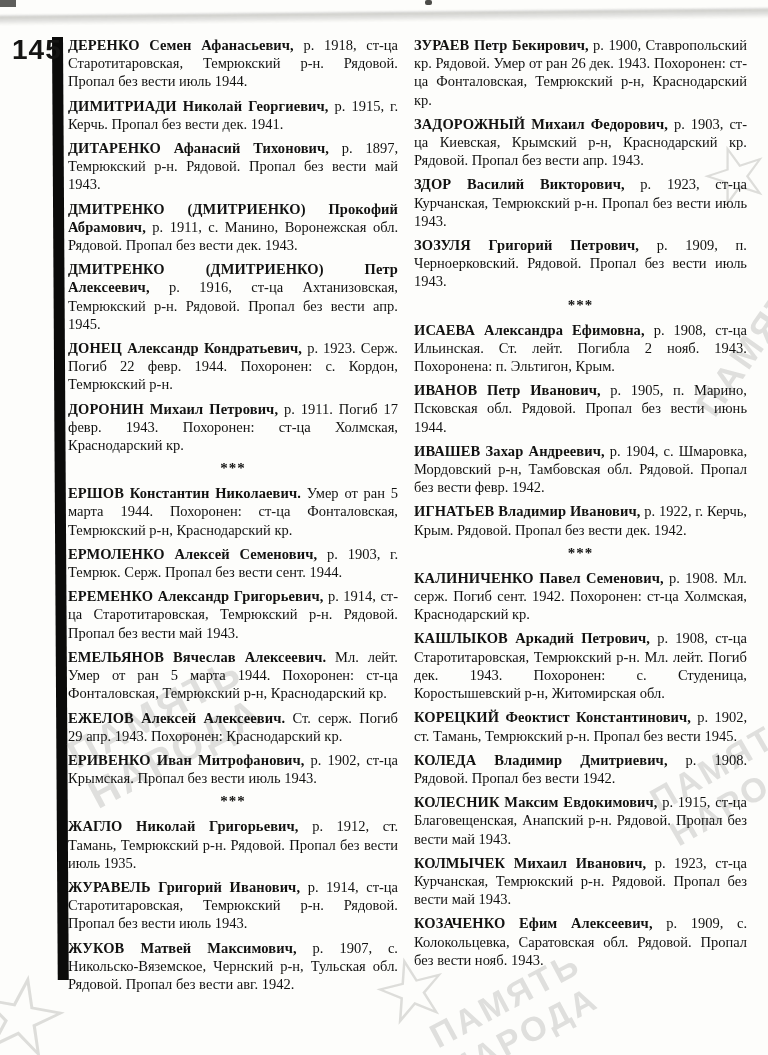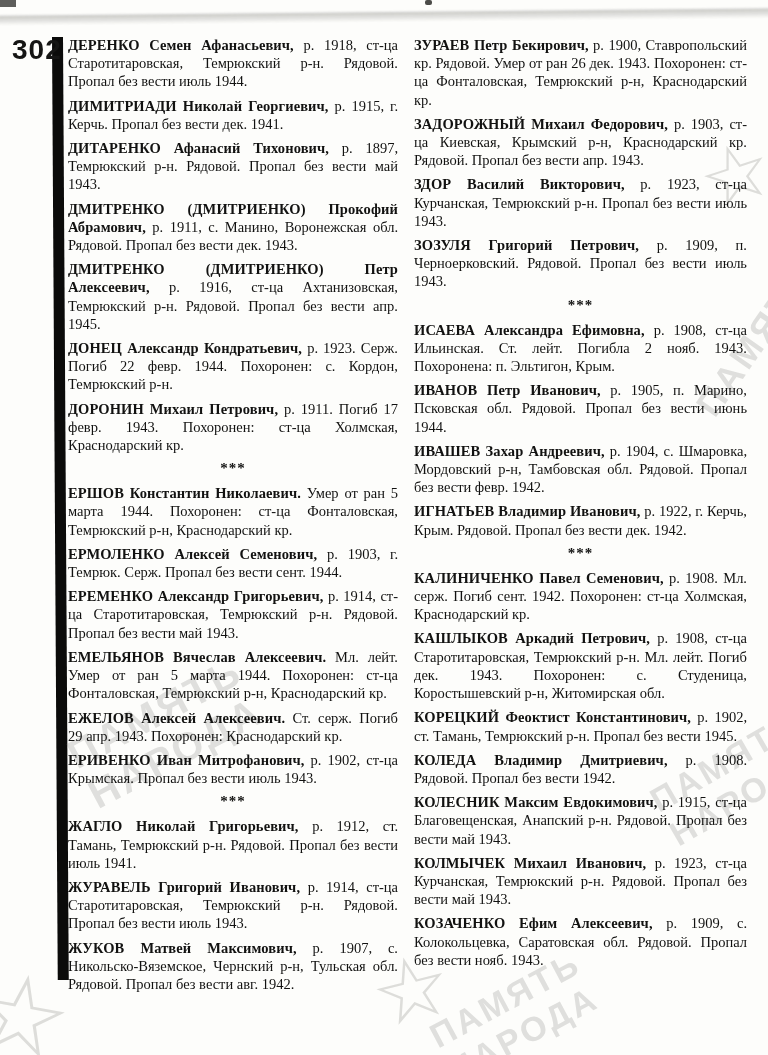--- a/index.html
+++ b/index.html
@@ -97,21 +97,21 @@
 <body>
 
 <div class="page">
 
   <div class="top-streak"></div>
   <div class="corner-mark"></div>
   <div class="top-speck"></div>
 
   <div class="gutter-bar"></div>
 
-  <div class="page-number">302</div>
+  <div class="page-number">145</div>
 
   <div class="wm wm-text-left">
     <span class="wm-line">ПАМЯТЬ</span>
     <span class="wm-line">НАРОДА</span>
   </div>
   <div class="wm wm-text-right-mid">
     <span class="wm-line">ПАМЯТЬ</span>
   </div>
   <div class="wm wm-text-right-low">
     <span class="wm-line">ПАМЯТЬ</span>
@@ -134,21 +134,21 @@
       <div class="entry"><b>ДОНЕЦ Александр Кондратьевич,</b> <span>р. 1923. Серж. Погиб 22 февр. 1944. Похоронен: с. Кордон, Темрюкский р-н.</span></div>
       <div class="entry"><b>ДОРОНИН Михаил Петрович,</b> <span>р. 1911. Погиб 17 февр. 1943. Похоронен: ст-ца Холмская, Краснодарский кр.</span></div>
       <div class="separator">***</div>
       <div class="entry"><b>ЕРШОВ Константин Николаевич.</b> <span>Умер от ран 5 марта 1944. Похоронен: ст-ца Фонталовская, Темрюкский р-н, Краснодарский кр.</span></div>
       <div class="entry"><b>ЕРМОЛЕНКО Алексей Семенович,</b> <span>р. 1903, г. Темрюк. Серж. Пропал без вести сент. 1944.</span></div>
       <div class="entry"><b>ЕРЕМЕНКО Александр Григорьевич,</b> <span>р. 1914, ст-ца Старотитаровская, Темрюкский р-н. Рядовой. Пропал без вести май 1943.</span></div>
       <div class="entry"><b>ЕМЕЛЬЯНОВ Вячеслав Алексеевич.</b> <span>Мл. лейт. Умер от ран 5 марта 1944. Похоронен: ст-ца Фонталовская, Темрюкский р-н, Краснодарский кр.</span></div>
       <div class="entry"><b>ЕЖЕЛОВ Алексей Алексеевич.</b> <span>Ст. серж. Погиб 29 апр. 1943. Похоронен: Краснодарский кр.</span></div>
       <div class="entry"><b>ЕРИВЕНКО Иван Митрофанович,</b> <span>р. 1902, ст-ца Крымская. Пропал без вести июль 1943.</span></div>
       <div class="separator">***</div>
-      <div class="entry"><b>ЖАГЛО Николай Григорьевич,</b> <span>р. 1912, ст. Тамань, Темрюкский р-н. Рядовой. Пропал без вести июль 1941.</span></div>
+      <div class="entry"><b>ЖАГЛО Николай Григорьевич,</b> <span>р. 1912, ст. Тамань, Темрюкский р-н. Рядовой. Пропал без вести июль 1935.</span></div>
       <div class="entry"><b>ЖУРАВЕЛЬ Григорий Иванович,</b> <span>р. 1914, ст-ца Старотитаровская, Темрюкский р-н. Рядовой. Пропал без вести июль 1943.</span></div>
       <div class="entry"><b>ЖУКОВ Матвей Максимович,</b> <span>р. 1907, с. Никольско-Вяземское, Чернский р-н, Тульская обл. Рядовой. Пропал без вести авг. 1942.</span></div>
     </div>
   <div class="column column-right" id="col-right">
       <div class="entry"><b>ЗУРАЕВ Петр Бекирович,</b> <span>р. 1900, Ставропольский кр. Рядовой. Умер от ран 26 дек. 1943. Похоронен: ст-ца Фонталовская, Темрюкский р-н, Краснодарский кр.</span></div>
       <div class="entry"><b>ЗАДОРОЖНЫЙ Михаил Федорович,</b> <span>р. 1903, ст-ца Киевская, Крымский р-н, Краснодарский кр. Рядовой. Пропал без вести апр. 1943.</span></div>
       <div class="entry"><b>ЗДОР Василий Викторович,</b> <span>р. 1923, ст-ца Курчанская, Темрюкский р-н. Пропал без вести июль 1943.</span></div>
       <div class="entry"><b>ЗОЗУЛЯ Григорий Петрович,</b> <span>р. 1909, п. Черноерковский. Рядовой. Пропал без вести июль 1943.</span></div>
       <div class="separator">***</div>
       <div class="entry"><b>ИСАЕВА Александра Ефимовна,</b> <span>р. 1908, ст-ца Ильинская. Ст. лейт. Погибла 2 нояб. 1943. Похоронена: п. Эльтигон, Крым.</span></div>

